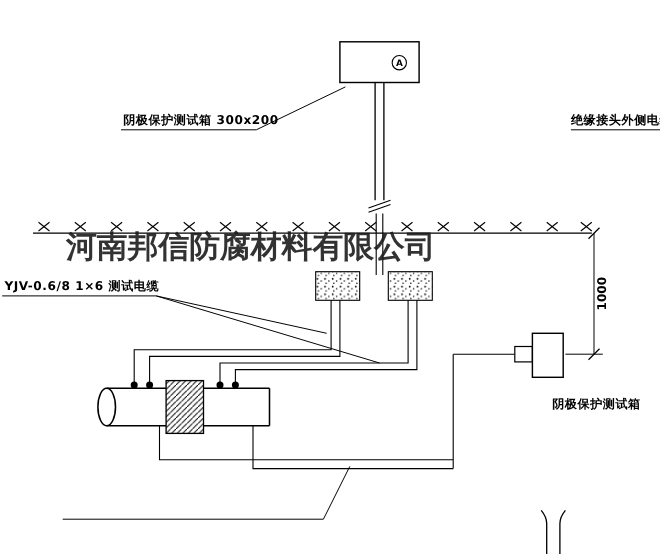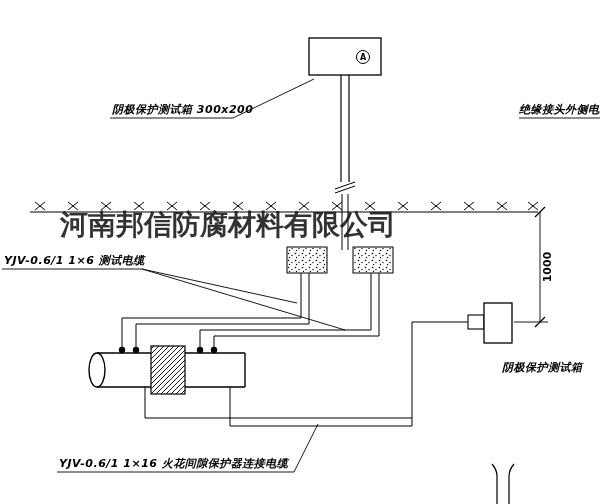--- a/index.html
+++ b/index.html
@@ -3,21 +3,21 @@
 <meta charset="utf-8">
 <style>
   html,body{margin:0;padding:0;background:#fff;}
   .canvas{
     position:relative;width:600px;height:504px;background:#ffffff;
     overflow:hidden;font-family:"DejaVu Sans","Liberation Sans",sans-serif;
   }
   svg{position:absolute;left:0;top:0;}
   .lbl{
     position:absolute;font-size:11px;font-weight:bold;color:#000;
-    white-space:nowrap;line-height:13px;letter-spacing:0.5px;font-style:italic;
+    white-space:nowrap;line-height:13px;letter-spacing:0.5px;
   }
   .watermark{
     position:absolute;left:60px;top:206px;width:492px;
     font-size:28px;font-weight:bold;color:#1c1c1c;opacity:0.9;
     white-space:nowrap;letter-spacing:0px;pointer-events:none;
     font-family:"DejaVu Sans","Liberation Sans",sans-serif;
   }
 </style>
 </head>
 <body>
@@ -146,21 +146,20 @@
     <g stroke="#000" stroke-width="1.2" fill="none">
       <path d="M492,464 Q497,470 497,476 L497,504"></path>
       <path d="M514,464 Q509,470 509,476 L509,504"></path>
     </g>
   </svg>
 
   <div class="lbl" style="left:112px;top:103px;">阴极保护测试箱 300x200</div>
 
   <div class="lbl" style="left:519px;top:103px;">绝缘接头外侧电缆</div>
 
-  <div class="lbl" style="left:4px;top:254px;">YJV-0.6/1 1×6  测试电缆</div>
+  <div class="lbl" style="left:4px;top:254px;">YJV-0.6/8 1×6  测试电缆</div>
 
   <div class="lbl" style="left:502px;top:361px;">阴极保护测试箱</div>
 
-  <div class="lbl" style="left:59px;top:457px;">YJV-0.6/1 1×16  火花间隙保护器连接电缆</div>
 
   <div class="watermark">河南邦信防腐材料有限公司</div>
 
 </div>
 
 </body></html>

